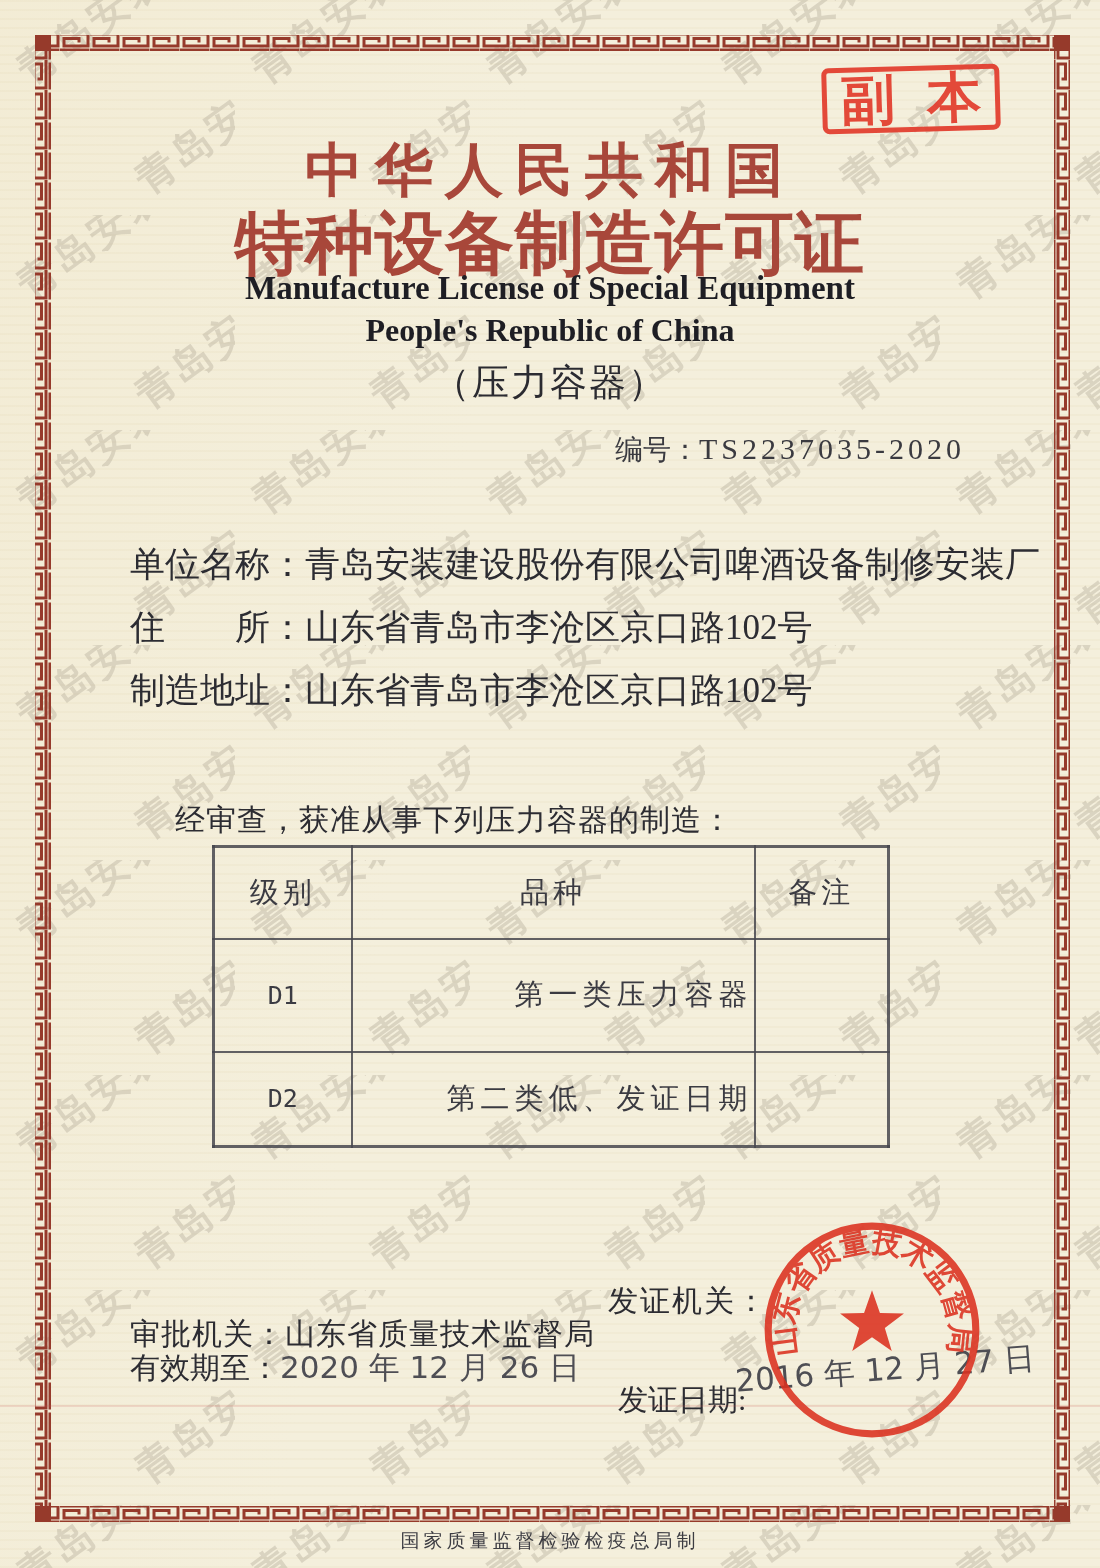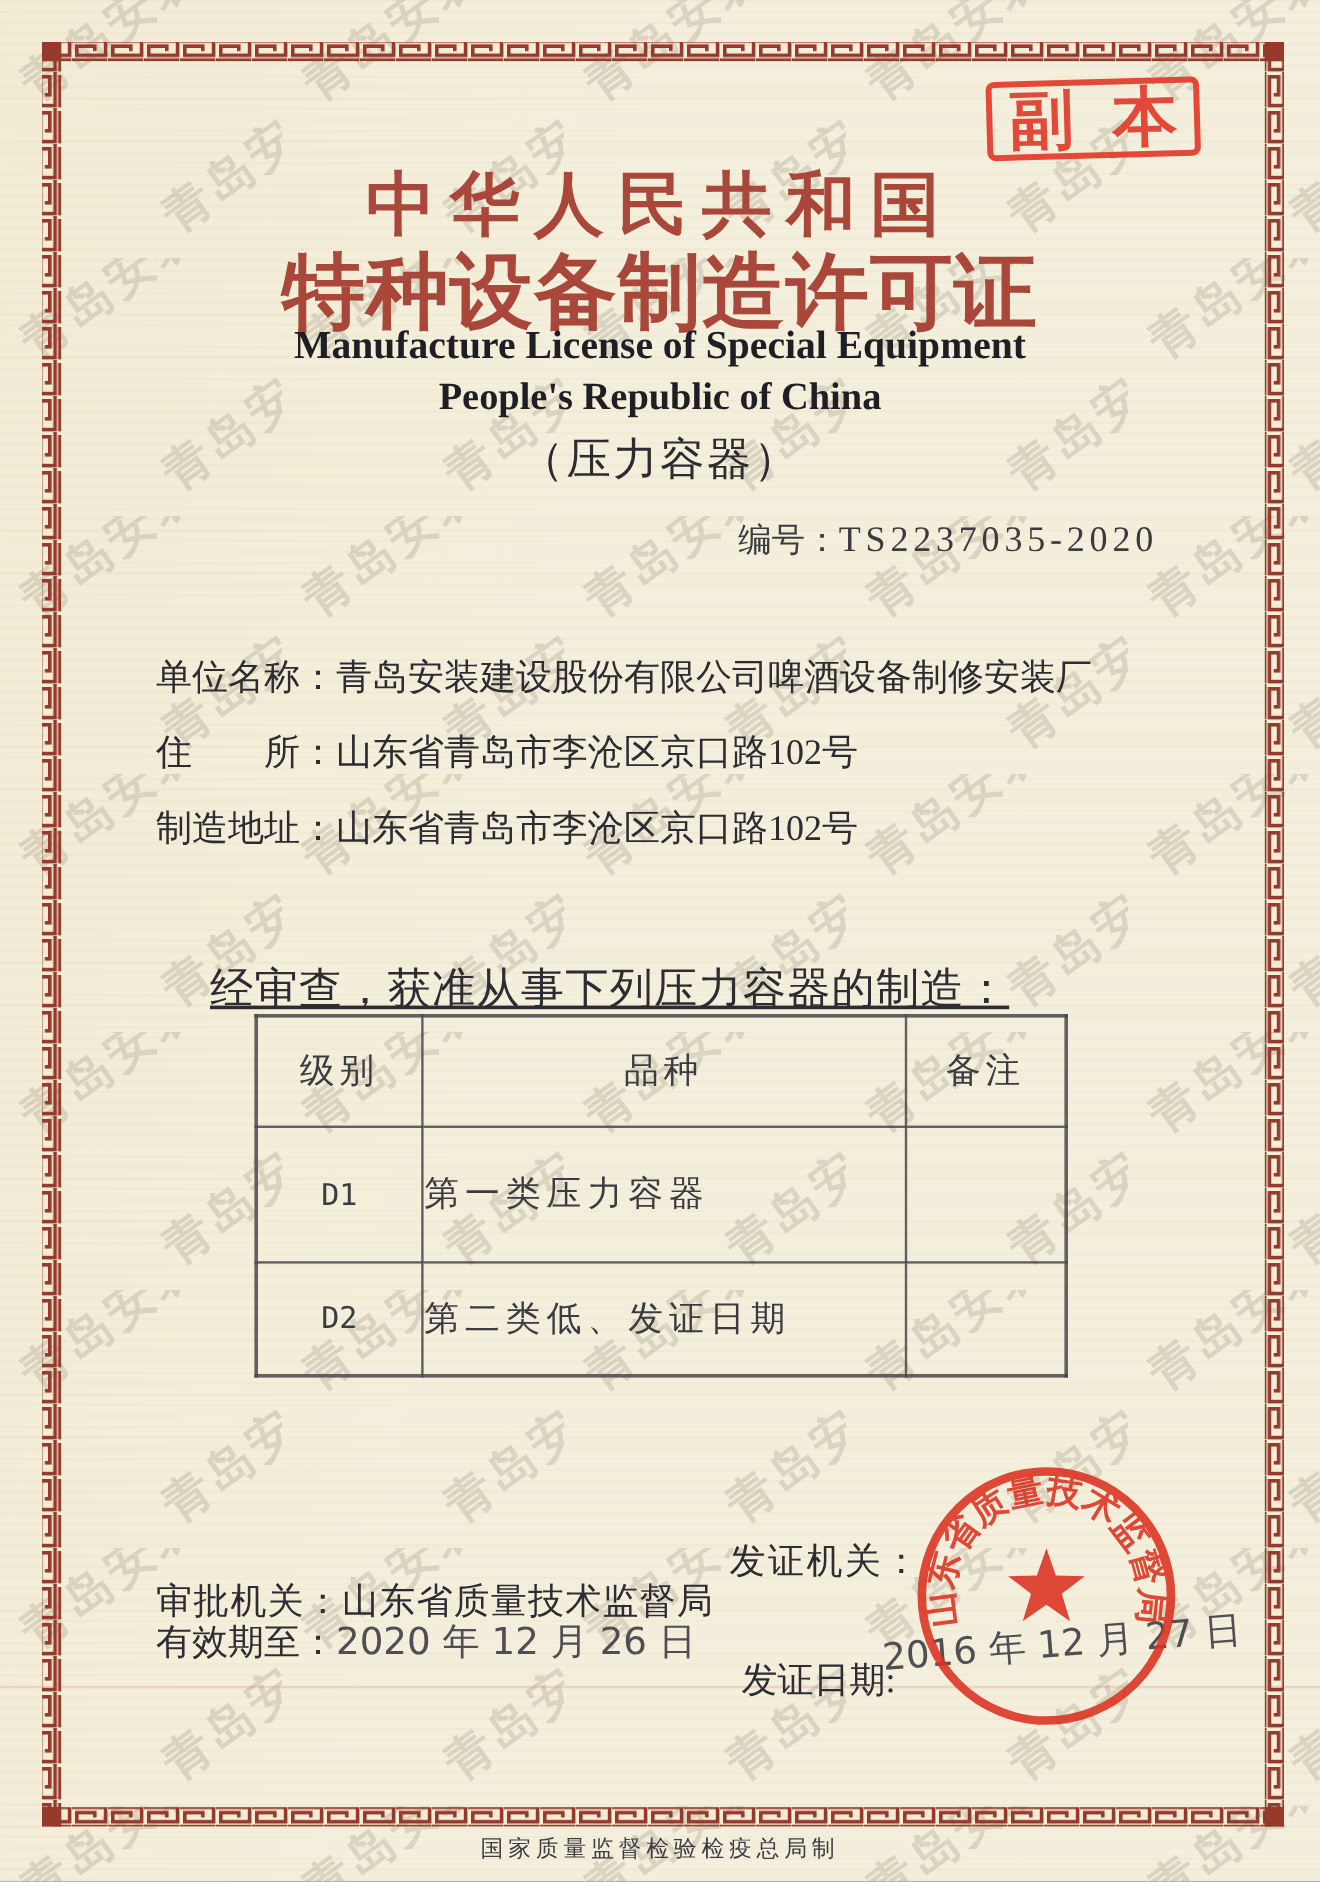--- a/index.html
+++ b/index.html
@@ -35,37 +35,37 @@
   .title-en1{top:270px;font-size:33px;font-weight:bold;color:#1e1e24;}
   .title-en2{top:312px;font-size:32px;font-weight:bold;color:#1e1e24;}
   .subtitle {top:358px;font-size:37px;color:#2b2b31;letter-spacing:2px;}
 
   .serial{
     position:absolute;top:431px;right:135px;font-size:28px;color:#3a3a40;
   }
   .serial .num{font-size:30px;letter-spacing:4px;}
 
   
-  .info{position:absolute;left:130px;top:546px;font-size:30px;color:#2c2c32;}
+  .info{position:absolute;left:130px;top:546px;font-size:35px;color:#2c2c32;}
   .info .row{margin-bottom:25px;line-height:38px;white-space:nowrap;}
   .info .lbl{display:inline-block;min-width:150px;}
 
-  .scope-intro{position:absolute;left:175px;top:800px;font-size:36px;color:#2c2c32;letter-spacing:1px;text-decoration:underline;}
+  .scope-intro{position:absolute;left:175px;top:800px;font-size:30px;color:#2c2c32;letter-spacing:1px;}
 
   
   table.scope{
     position:absolute;left:212px;top:845px;
     border-collapse:collapse;table-layout:fixed;
     font-size:29px;color:#3b3b42;
   }
   table.scope,table.scope th,table.scope td{border:2px solid rgba(70,70,78,.85);}
   table.scope{border-width:3px;}
   table.scope th{font-weight:normal;letter-spacing:4px;}
   td.lvl{font-family:"DejaVu Sans Mono","Liberation Mono",monospace;font-size:25px;text-align:center;}
-  td.var{text-align:left;letter-spacing:5px;margin-top:20px;}
+  td.var{text-align:right;letter-spacing:5px;margin-top:20px;}
 
   
   .fld{position:absolute;font-size:30px;color:#2c2c32;white-space:nowrap;}
   .approval{left:130px;top:1314px;letter-spacing:1px;}
   .issuing {left:608px;top:1281px;letter-spacing:2px;}
   .valid   {left:130px;top:1347px;}
   .valid .date, .issue-date .date{font-family:"DejaVu Sans","Liberation Sans",sans-serif;font-size:31px;color:#4e4e54;}
   .issue-lbl{left:618px;top:1380px;}
   .issue-date{left:735px;top:1349px;transform:rotate(-4.5deg);font-size:29px;color:#55555a;}
 

